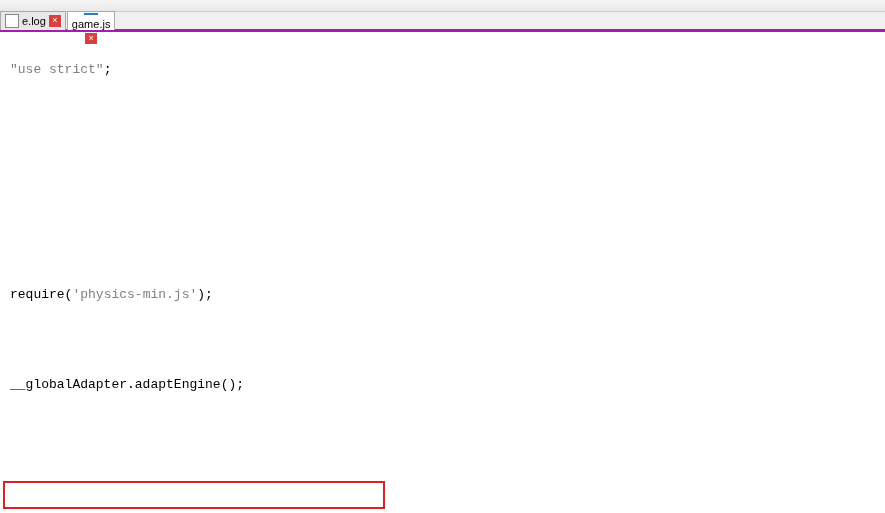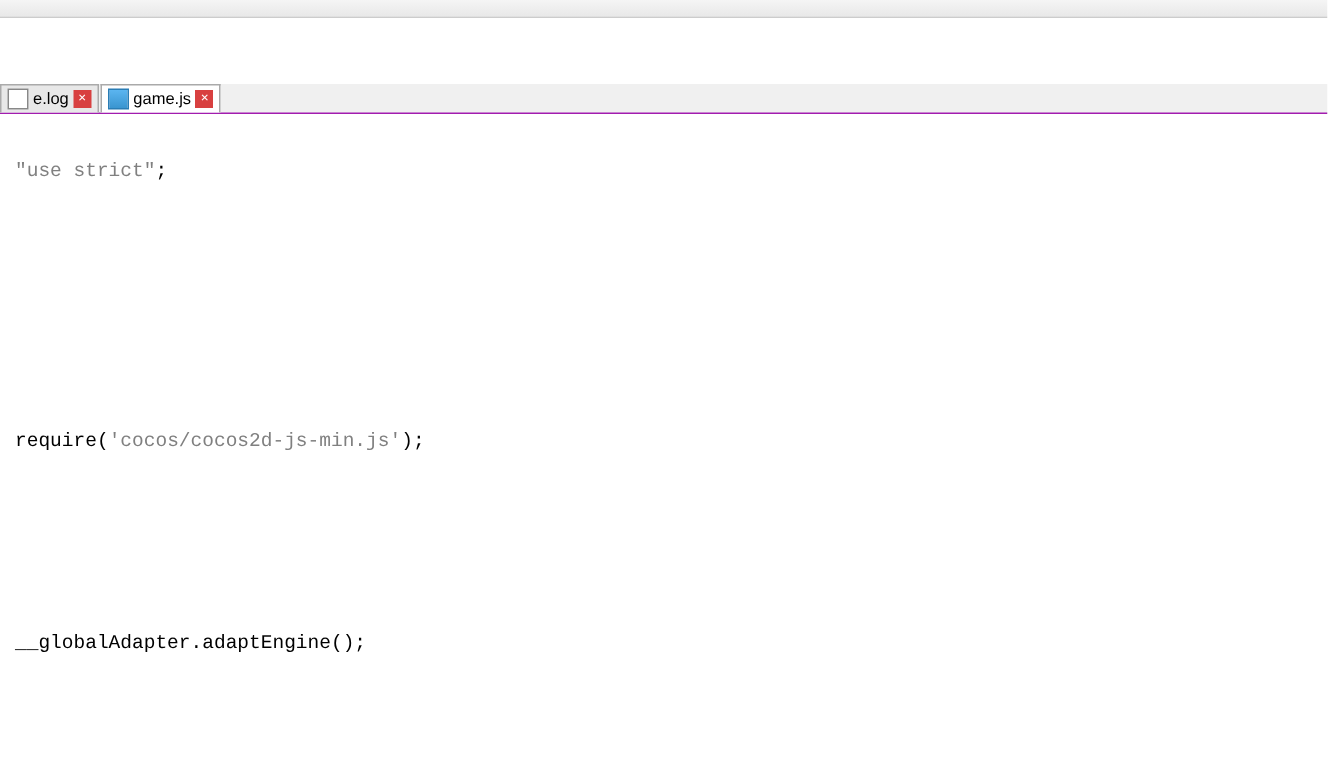--- a/index.html
+++ b/index.html
@@ -16,40 +16,40 @@
   background: linear-gradient(#f5f5f5, #e8e8e8);
   border-bottom: 1px solid #ccc;
   display: flex;
   align-items: center;
   padding: 0 4px;
   gap: 3px;
 }
 .tabs {
   height: 20px;
   background: #f0f0f0;
-  border-bottom: 1px solid #a21caf;
+  border-bottom: 3px solid #a21caf;
   display: flex;
   align-items: center;
-  margin-top: 44px;
 }
 .tab {
   height: 19px;
   padding: 1px 4px 1px 4px;
   display: flex;
   align-items: center;
   gap: 3px;
   font-family: Tahoma, sans-serif;
   font-size: 11px;
   border: 1px solid #aaa;
   border-bottom: none;
   background: #e8e8e8;
   margin-right: 1px;
 }
 .tab.active {
   background: #fff;
+  flex-direction: column;
 }
 .tab-icon {
   width: 14px;
   height: 14px;
   display: inline-flex;
   align-items: center;
   justify-content: center;
 }
 .tab-icon.file {
   background: #fff;
@@ -104,22 +104,22 @@
     <span>game.js</span>
     <span class="close-x">×</span>
   </div>
 </div>
 
 <div class="editor">
 <span class="line"><span class="str">"use strict"</span><span>;</span></span>
 <span class="line"></span>
 <span class="line"></span>
 <span class="line"></span>
-<span class="line"><span>require(</span><span class="str">'cocos/cocos2d-js-min.js'</span><span>);</span></span>
 <span class="line"></span>
+<span class="line"><span>require(</span><span class="str">'physics-min.js'</span><span>);</span></span>
 <span class="line"></span>
 <span class="line"><span>__globalAdapter.adaptEngine();</span></span>
 
 
 
 
 
 
 
 

